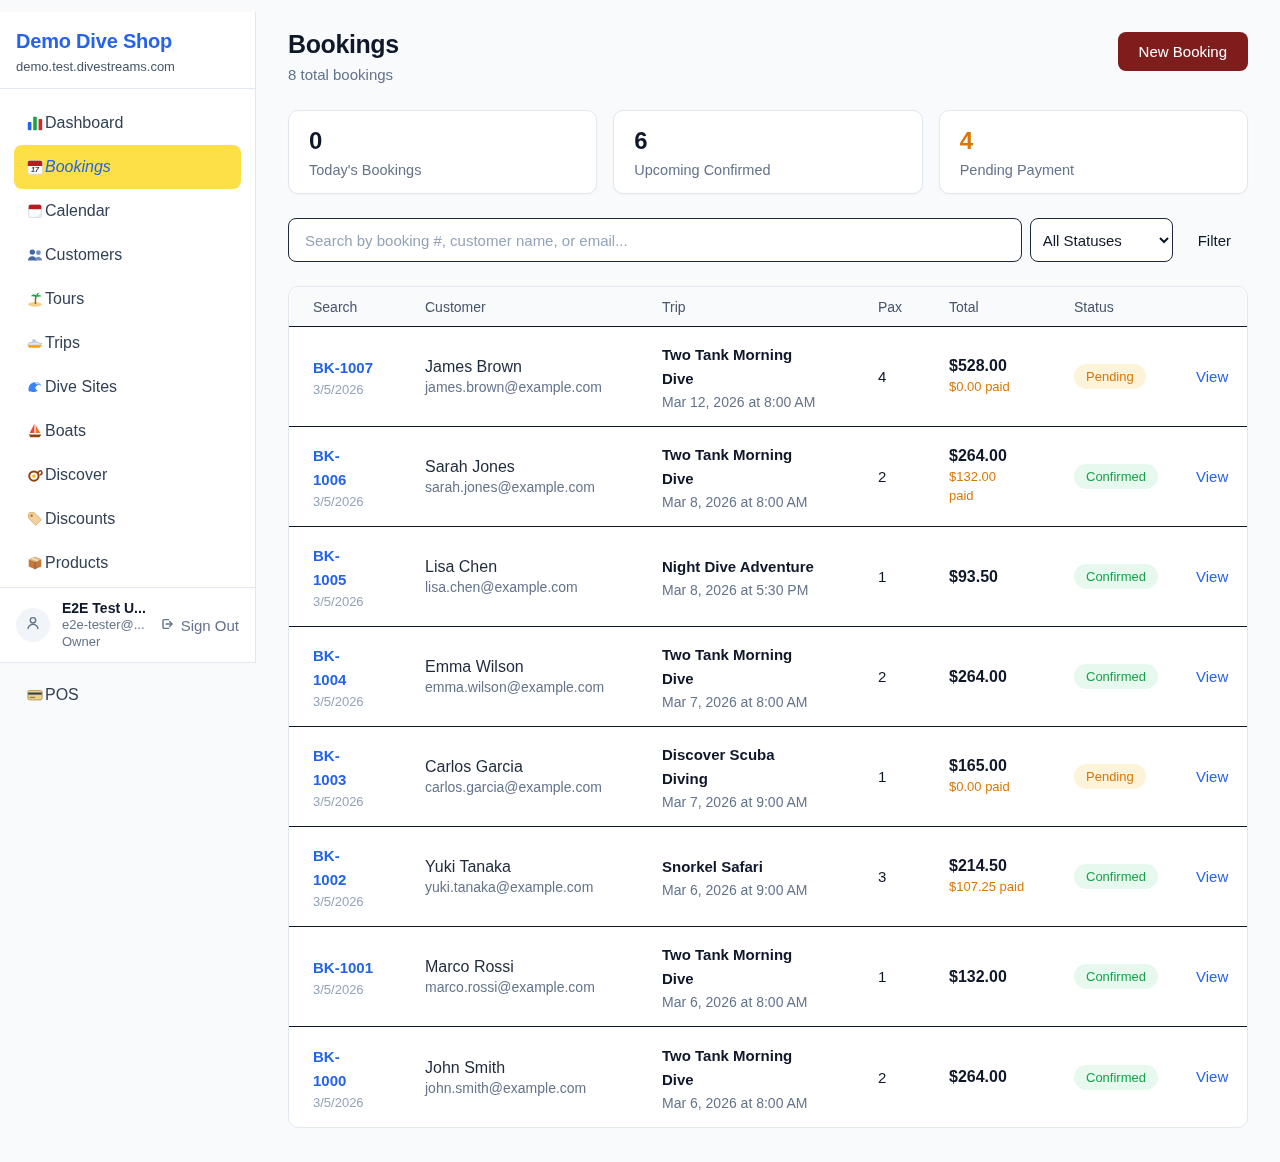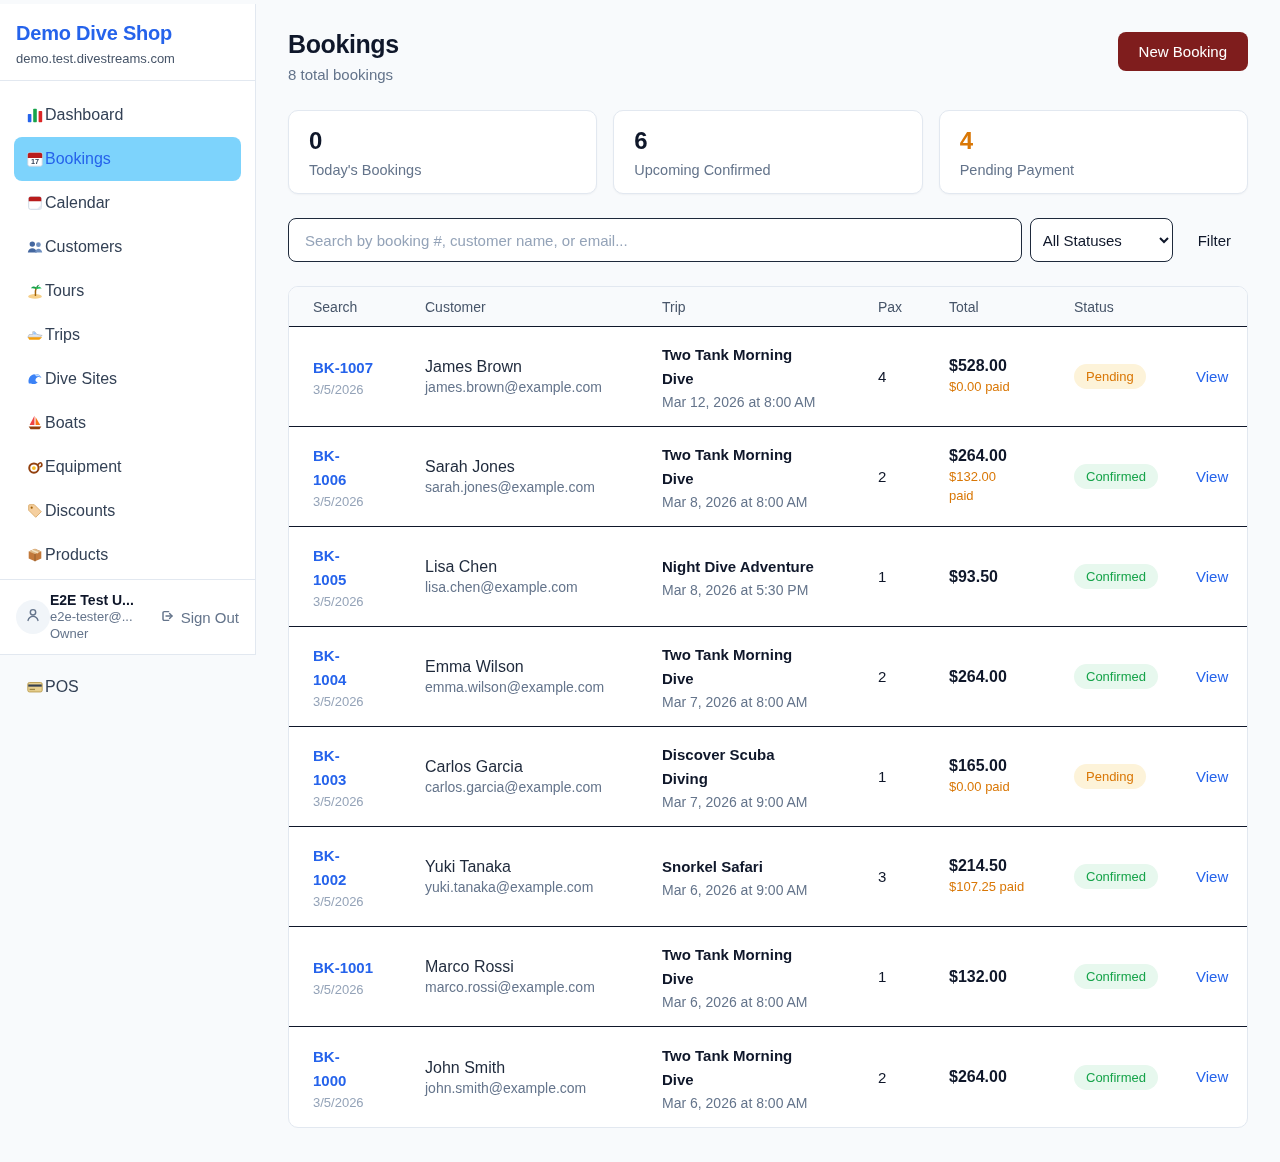--- a/index.html
+++ b/index.html
@@ -4,41 +4,41 @@
 <style>
   * { margin:0; padding:0; box-sizing:border-box; }
   html,body { width:1280px; height:1162px; overflow:hidden; }
   body {
     font-family:"Liberation Sans", sans-serif;
     background:#f8fafc;
     color:#0f172a;
   }
   
   .sidebar {
-    position:absolute; left:0; top:4px; width:256px; height:651px;
+    position:absolute; left:0; top:12px; width:256px; height:651px;
     background:#ffffff;
     border-right:1px solid #e2e8f0;
     border-bottom:1px solid #e2e8f0;
   }
   .brand { padding:18px 16px 14px 16px; border-bottom:1px solid #e2e8f0; }
   .brand-name { color:#2563eb; font-size:20px; font-weight:700; letter-spacing:-0.2px; }
   .brand-domain { margin-top:6px; font-size:13px; color:#475569; }
   nav { padding:12px 14px; }
   .nav-item {
     display:flex; align-items:center; gap:1px;
     height:44px; padding:0 12px; border-radius:8px;
     font-size:16px; color:#334155; cursor:pointer;
   }
-  .nav-item.active { background:#7dd3fc; color:#2563eb; font-weight:500; }
+  .nav-item.active { background:#fde047; color:#2563eb; font-weight:500;font-style:italic; }
   .nav-icon { width:18px; height:18px; flex:0 0 18px; display:inline-flex; }
   .nav-icon svg { width:18px; height:18px; }
   .user-section {
     position:absolute; bottom:0; left:0; right:0;
     border-top:1px solid #e2e8f0;
-    padding:11px 16px; display:flex; align-items:center; 
+    padding:11px 16px; display:flex; align-items:center; gap:12px;
     background:#fff;
   }
   .avatar {
     width:34px; height:34px; border-radius:50%; background:#f1f5f9;
     display:flex; align-items:center; justify-content:center; flex:0 0 34px;
   }
   .avatar svg { width:18px; height:18px; }
   .user-info { flex:1; min-width:0; line-height:1.3; }
   .user-name { font-size:14px; font-weight:700; color:#0f172a; white-space:nowrap; }
   .user-email, .user-role { font-size:13px; color:#64748b; white-space:nowrap; }
@@ -206,21 +206,21 @@
         <span>Boats</span>
       </div>
       <div class="nav-item">
         <span class="nav-icon">
           <svg viewBox="0 0 20 20" fill="none">
             <circle cx="8.8" cy="11.2" r="5.2" stroke="#92400e" stroke-width="2.2"></circle>
             <circle cx="8.8" cy="11.2" r="2.1" fill="#fbbf24"></circle>
             <path d="M13.8 6.8c1.8-2.2 3.2-1.8 3.7-.2.4 1.4-.3 2.7-1.6 3.1" stroke="#92400e" stroke-width="1.8" stroke-linecap="round"></path>
           </svg>
         </span>
-        <span>Equipment</span>
+        <span>Discover</span>
       </div>
       <div class="nav-item">
         <span class="nav-icon">
           <svg viewBox="0 0 20 20">
             <path d="M3 9.2V4a1 1 0 0 1 1-1h5.2l7.8 7.8-6.2 6.2z" fill="#f5cf9f" stroke="#d9a968"></path>
             <circle cx="6.3" cy="6.3" r="1.2" fill="#a16207"></circle>
           </svg>
         </span>
         <span>Discounts</span>
       </div>

